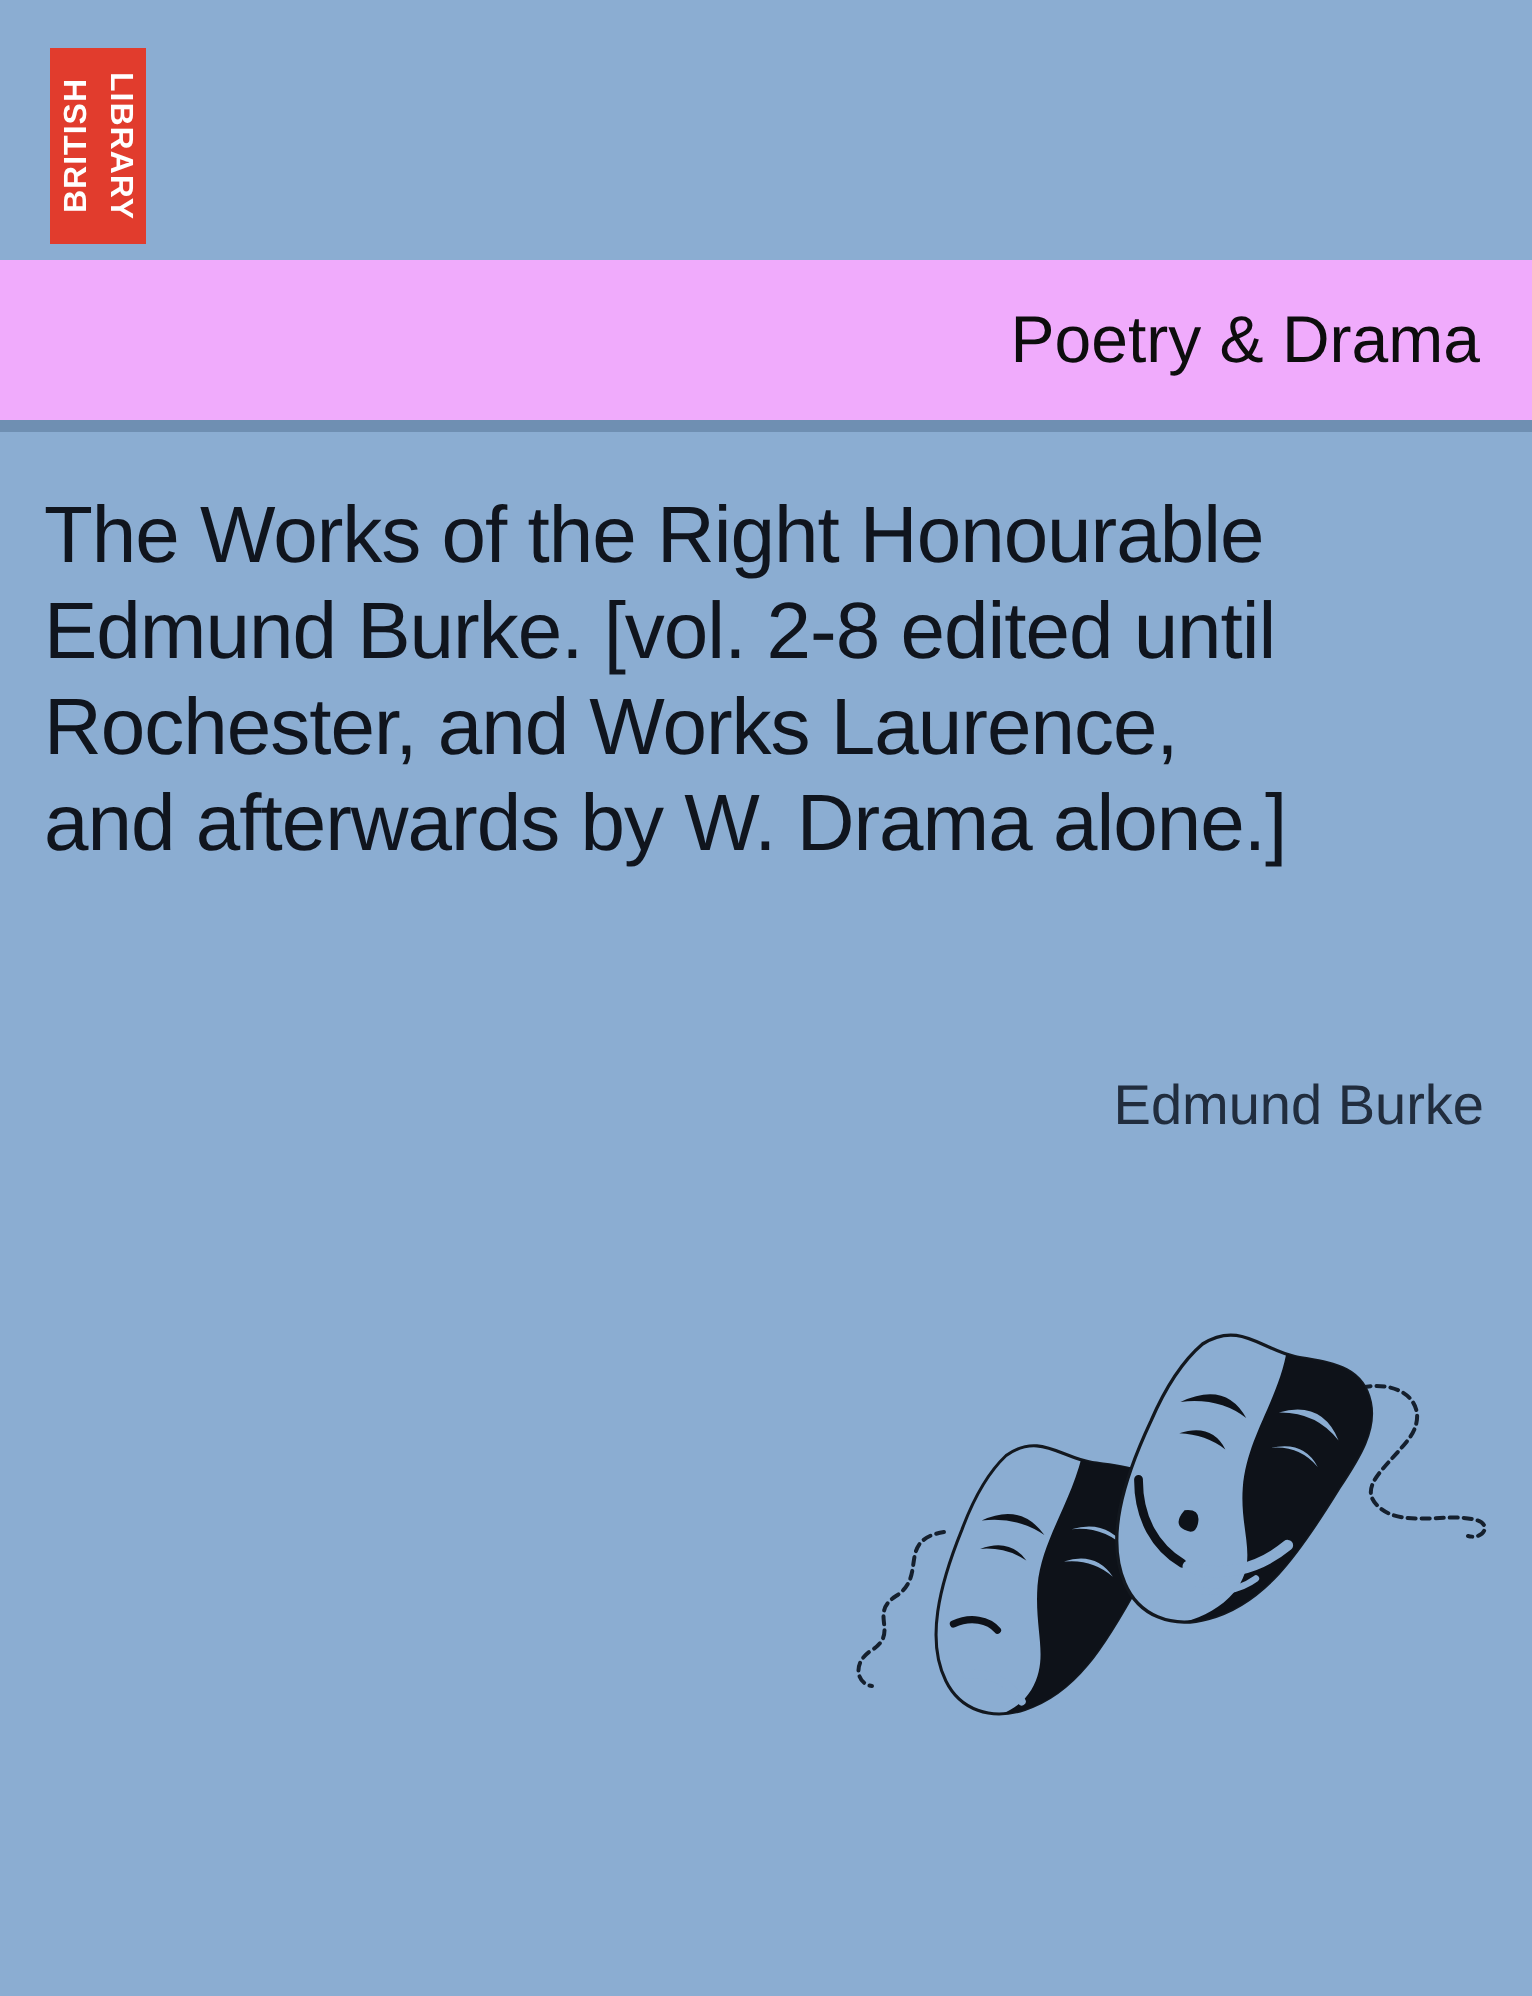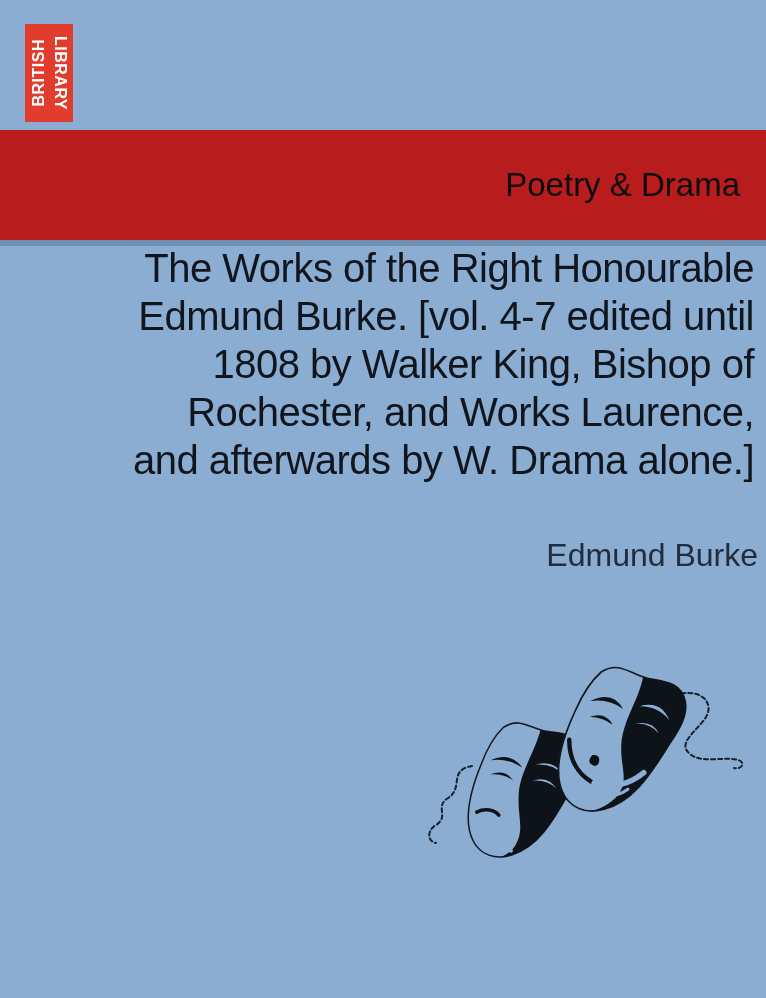--- a/index.html
+++ b/index.html
@@ -33,22 +33,22 @@
     line-height: 20px;
     letter-spacing: 0.5px;
     color: #ffffff;
     white-space: nowrap;
   }
   .logo .british { transform: rotate(180deg); }
   
   .band {
     position: absolute;
     left: 0; top: 130px;
-    width: 766px; height: 110px;
-    background: #b91c1c;
+    width: 766px; height: 80px;
+    background: #f0abfc;
     display: flex;
     align-items: center;
     justify-content: flex-end;
     padding-right: 26px;
     box-sizing: border-box;
   }
   .band::after {
     content: "";
     position: absolute;
     left: 0; right: 0; top: 100%;
@@ -65,27 +65,26 @@
     position: absolute;
     left: 22px; top: 244px;
     width: 732px;
     color: #10151e;
   }
   .title .tl {
     font-size: 40px;
     line-height: 48px;
     letter-spacing: -0.5px;
     white-space: nowrap;
-    text-align: right;
   }
   
   .author {
     position: absolute;
-    right: 8px; top: 537px;
-    font-size: 32px;
+    right: 24px; top: 537px;
+    font-size: 28px;
     color: #212d3e;
     text-align: right;
   }
   
   .masks {
     position: absolute;
     left: 420px; top: 648px;
     width: 336px; height: 224px;
   }
   .masks .face {
@@ -114,22 +113,21 @@
     <span class="w british">BRITISH</span>
     <span class="w library">LIBRARY</span>
   </div>
 
   <div class="band">
     <span class="band-label">Poetry &amp; Drama</span>
   </div>
 
   <div class="title">
     <div class="tl">The Works of the Right Honourable</div>
-    <div class="tl">Edmund Burke. [vol. 4-7 edited until</div>
-    <div class="tl">1808 by Walker King, Bishop of</div>
+    <div class="tl">Edmund Burke. [vol. 2-8 edited until</div>
     <div class="tl">Rochester, and Works Laurence,</div>
     <div class="tl">and afterwards by W. Drama alone.]</div>
   </div>
 
   <div class="author">Edmund Burke</div>
 
   <svg class="masks" viewBox="0 0 336 224" xmlns="http://www.w3.org/2000/svg" aria-hidden="true">
     <defs>
       <path id="basemask" d="M 10 26 C 20 9 35 16 50 12 C 64 8 79 1 90 15 C 98 25 97 39 95 56 C 92 93 88 119 69 136 C 56 148 40 149 28 139 C 11 125 6 98 5 68 C 4 52 5 38 10 26 Z"></path>
       <clipPath id="maskclip" clipPathUnits="userSpaceOnUse">

